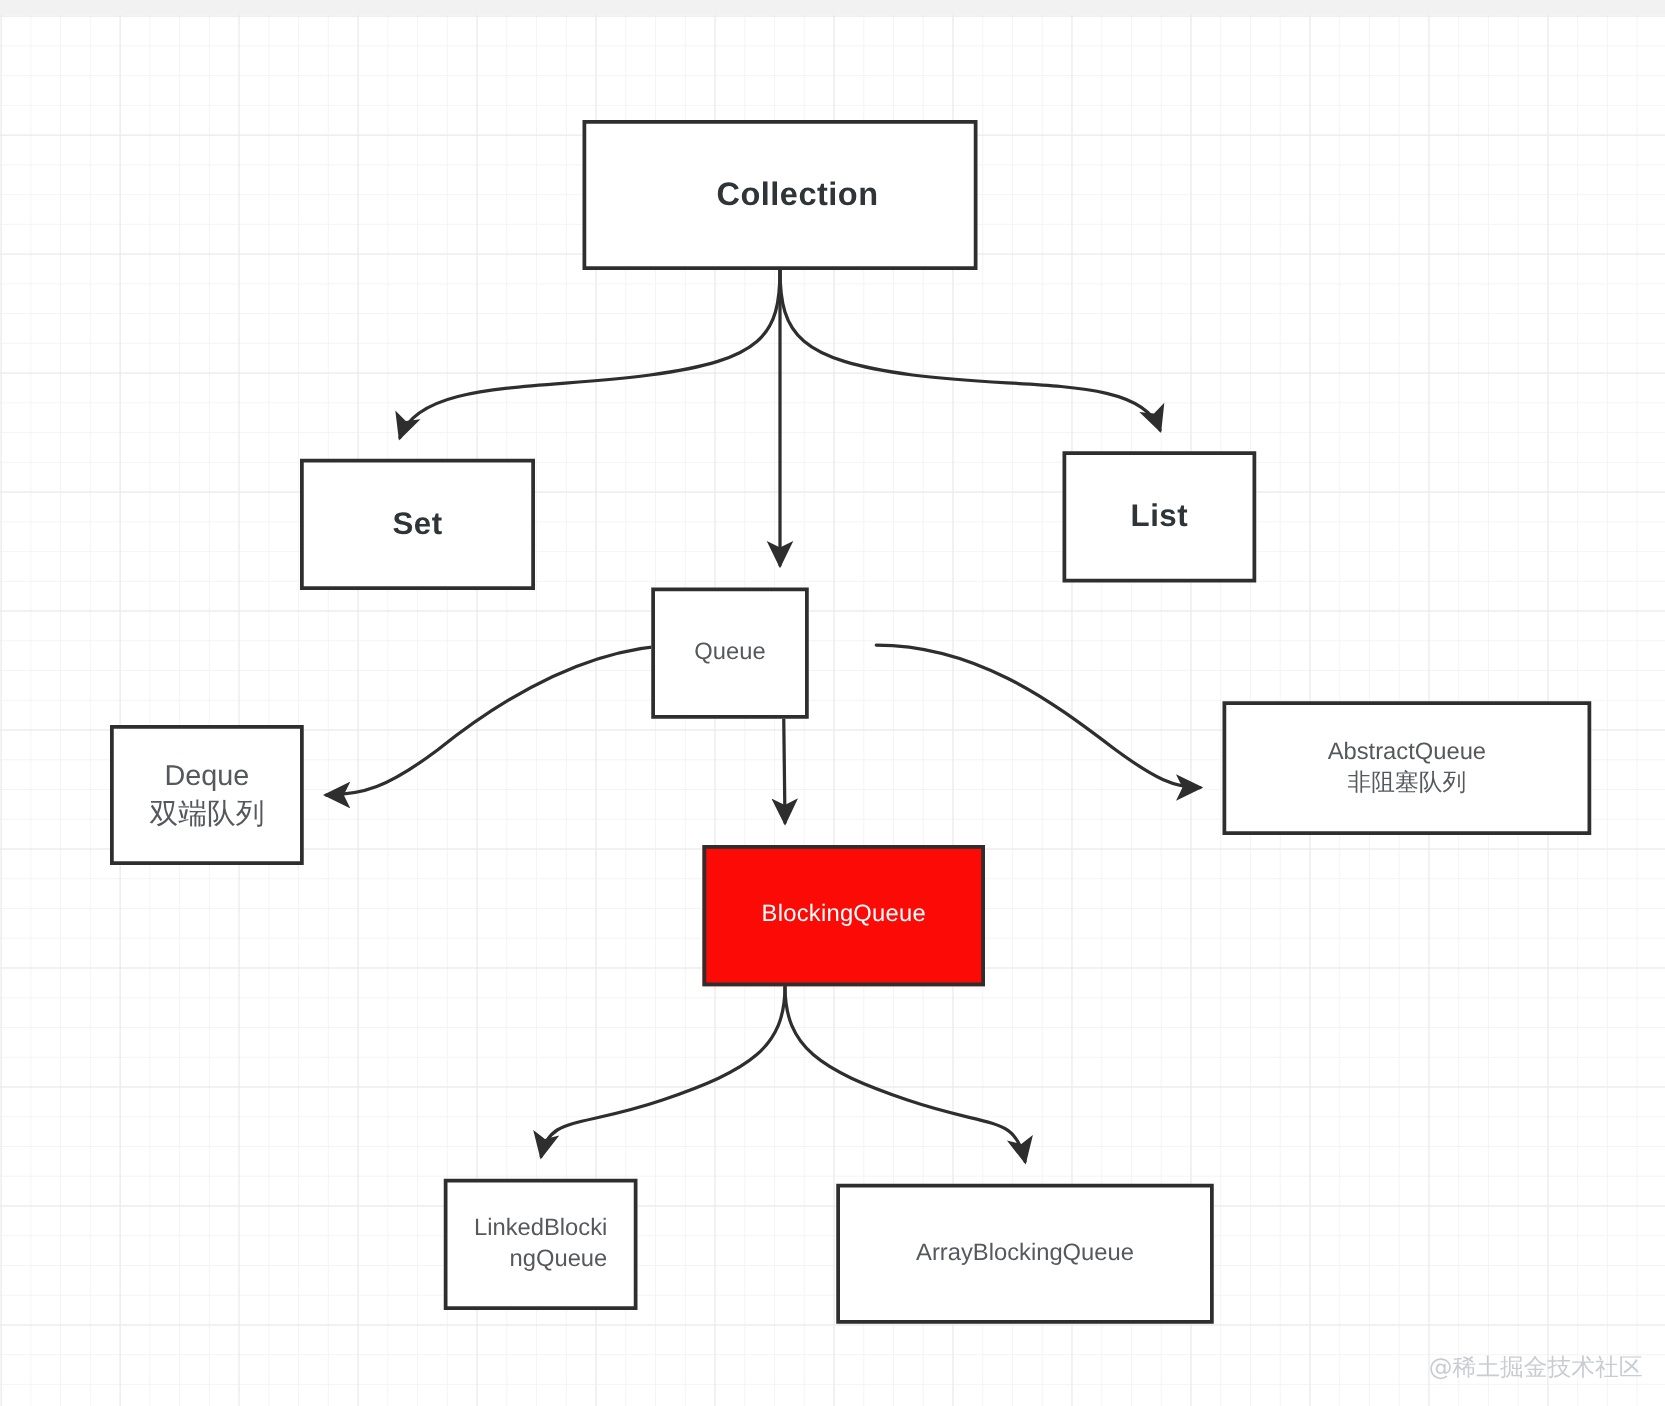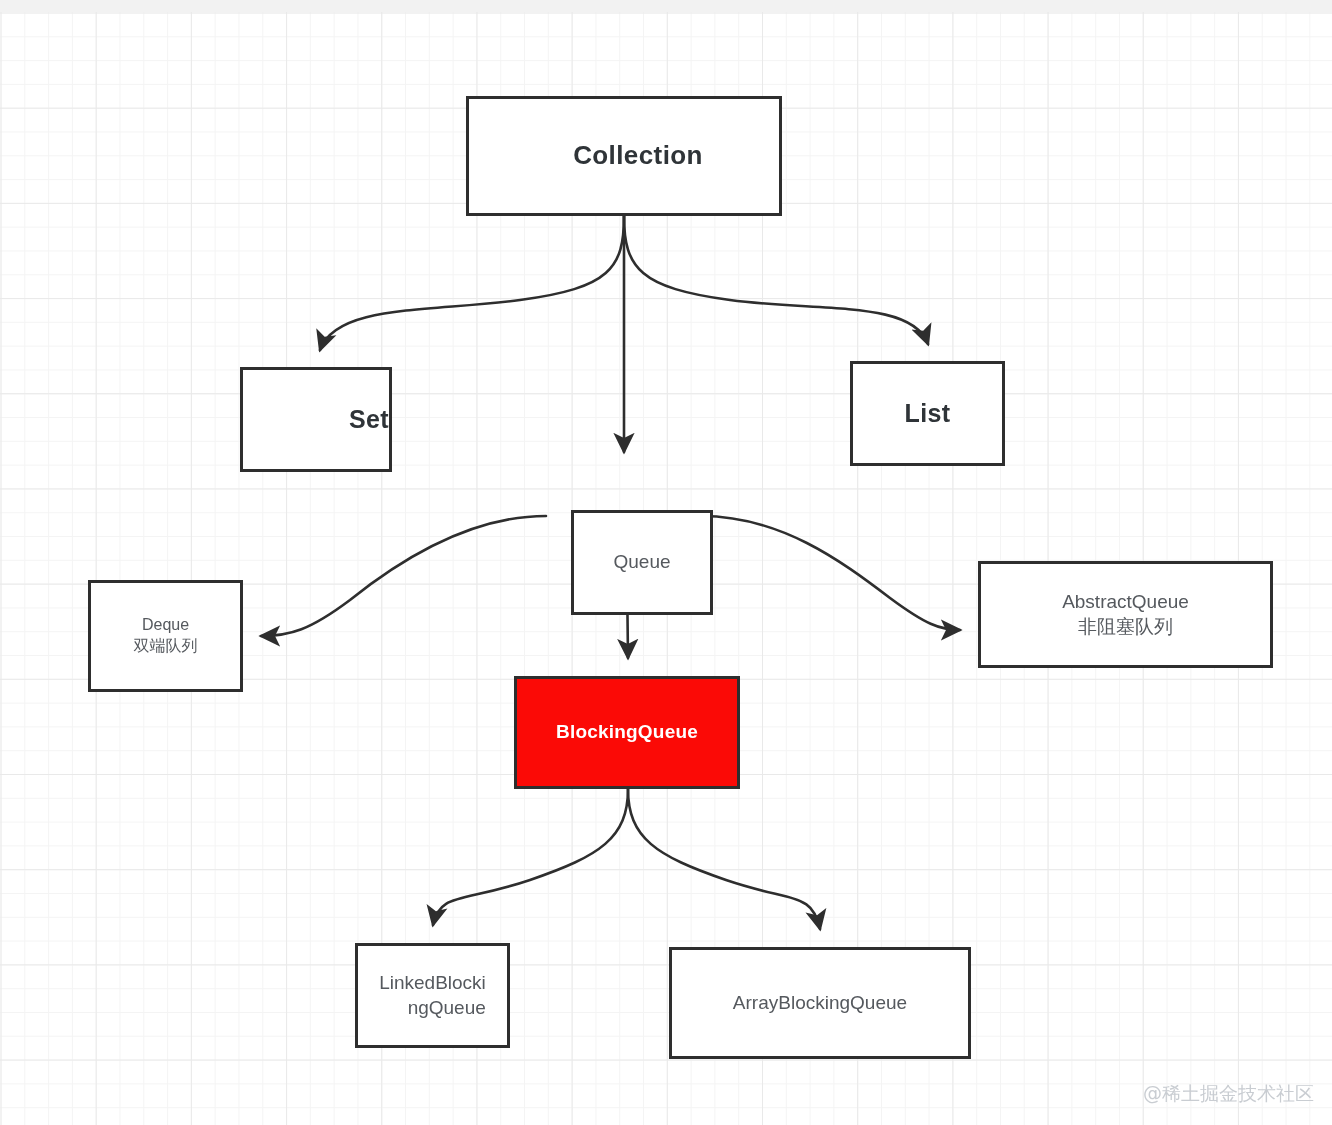--- a/index.html
+++ b/index.html
@@ -70,23 +70,24 @@
     white-space: pre-line;
   }
   .node.bold {
     font-weight: bold;
     color: #2f3438;
     letter-spacing: 0.4px;
   }
   .node.accent {
     background: #fb0a06;
     color: #ffffff;
-    font-weight: bold;
+    font-weight: normal;
     font-size: 19px;
     letter-spacing: 0.2px;
+    margin-left: 48px;
   }
   #watermark {
     position: absolute;
     right: 18px;
     bottom: 18px;
     font-size: 19px;
     color: #c9cdd2;
     z-index: 5;
     white-space: nowrap;
     font-family: "DejaVu Sans", "Liberation Sans", sans-serif;
@@ -125,30 +126,30 @@
       <path d="M 628,789 C 628,838 600,856 530,880 C 462,903 440,892 433,925" marker-end="url(#arrowhead)"></path>
 
       <path d="M 628,789 C 628,838 656,856 726,880 C 794,903 812,892 820,929" marker-end="url(#arrowhead)"></path>
     </g>
   </svg>
 
   <div id="node-layer">
       <div class="node bold" style="left: 466px; top: 96px; width: 316px; height: 120px; font-size: 26px; padding-left: 28px;">
         <span class="label">Collection</span>
       </div>
-      <div class="node bold" style="left: 240px; top: 367px; width: 152px; height: 105px; font-size: 25px; justify-content: flex-end;">
+      <div class="node bold" style="left: 240px; top: 367px; width: 188px; height: 105px; font-size: 25px;">
         <span class="label">Set</span>
       </div>
       <div class="node bold" style="left: 850px; top: 361px; width: 155px; height: 105px; font-size: 25px; justify-content: center;">
         <span class="label">List</span>
       </div>
-      <div class="node" style="left: 571px; top: 470px; width: 142px; height: 105px; font-size: 19px; margin-top: 40px;">
+      <div class="node" style="left: 521px; top: 470px; width: 126px; height: 105px; font-size: 19px;">
         <span class="label">Queue</span>
       </div>
-      <div class="node" style="left: 88px; top: 580px; width: 155px; height: 112px; font-size: 16px;">
+      <div class="node" style="left: 88px; top: 580px; width: 155px; height: 112px; font-size: 23px;">
         <span class="label">Deque
 双端队列</span>
       </div>
       <div class="node" style="left: 978px; top: 561px; width: 295px; height: 107px; font-size: 19px;">
         <span class="label">AbstractQueue
 非阻塞队列</span>
       </div>
       <div class="node bold accent" style="left: 514px; top: 676px; width: 226px; height: 113px; font-size: 19px;">
         <span class="label">BlockingQueue</span>
       </div>

